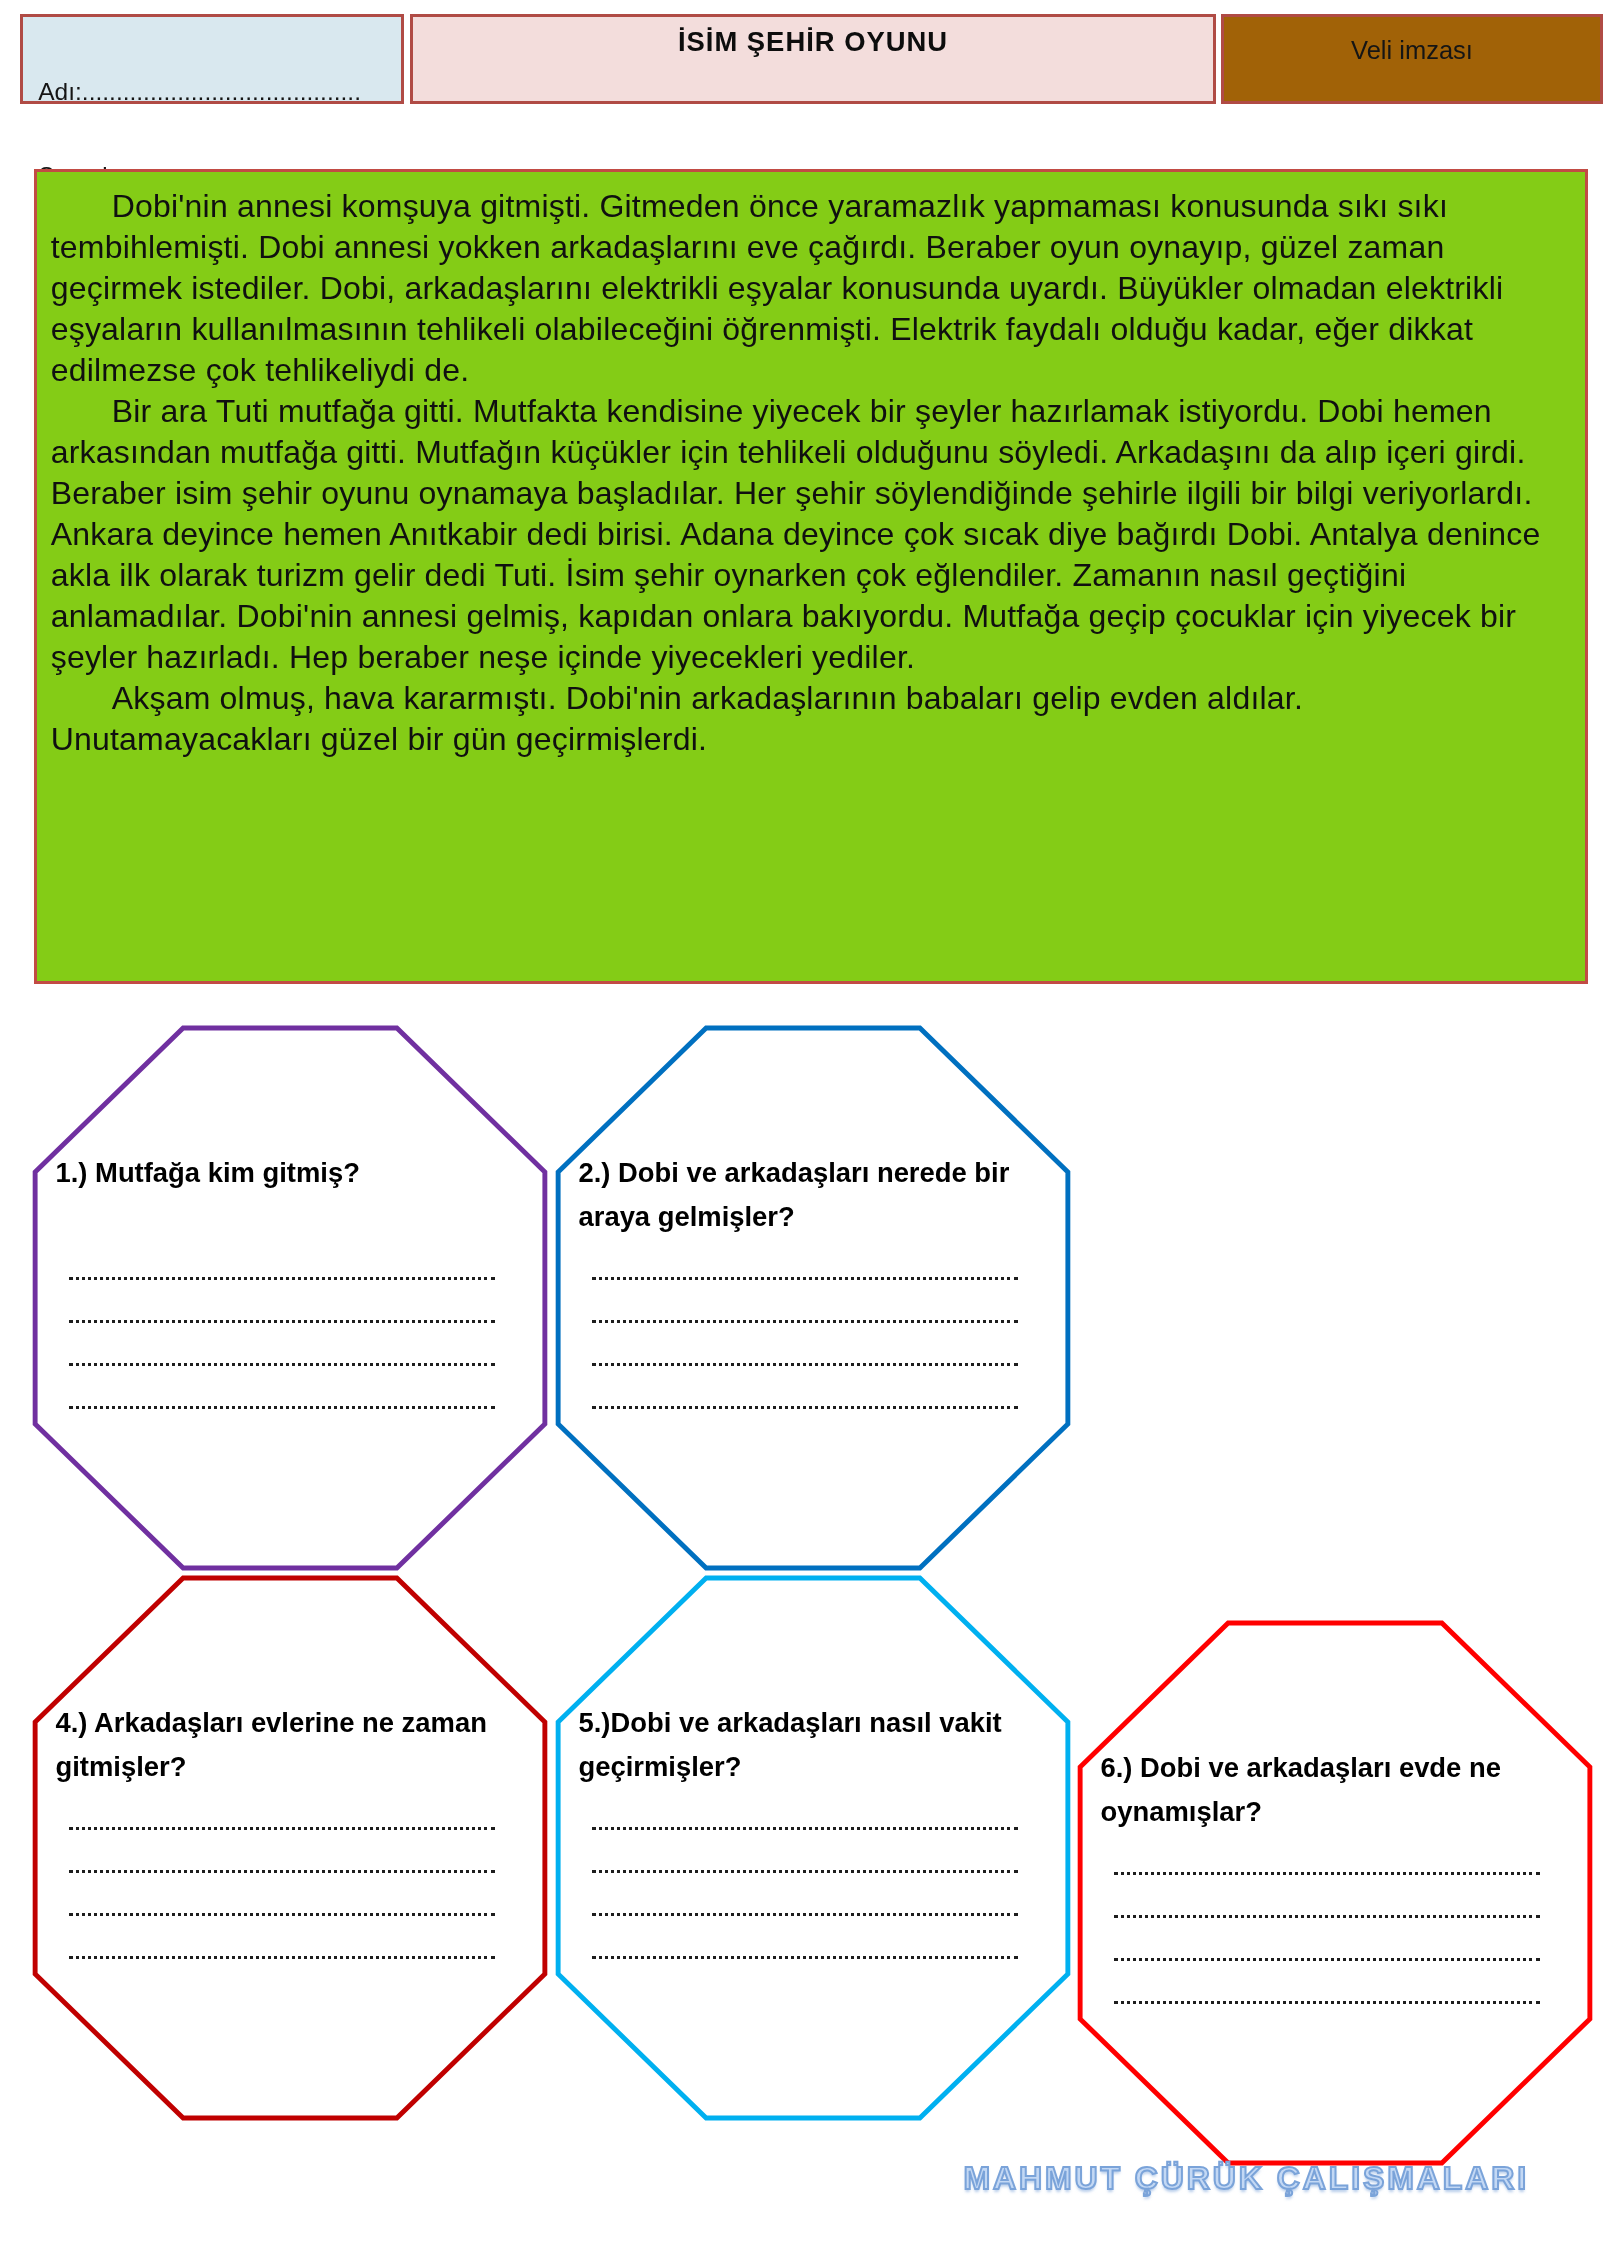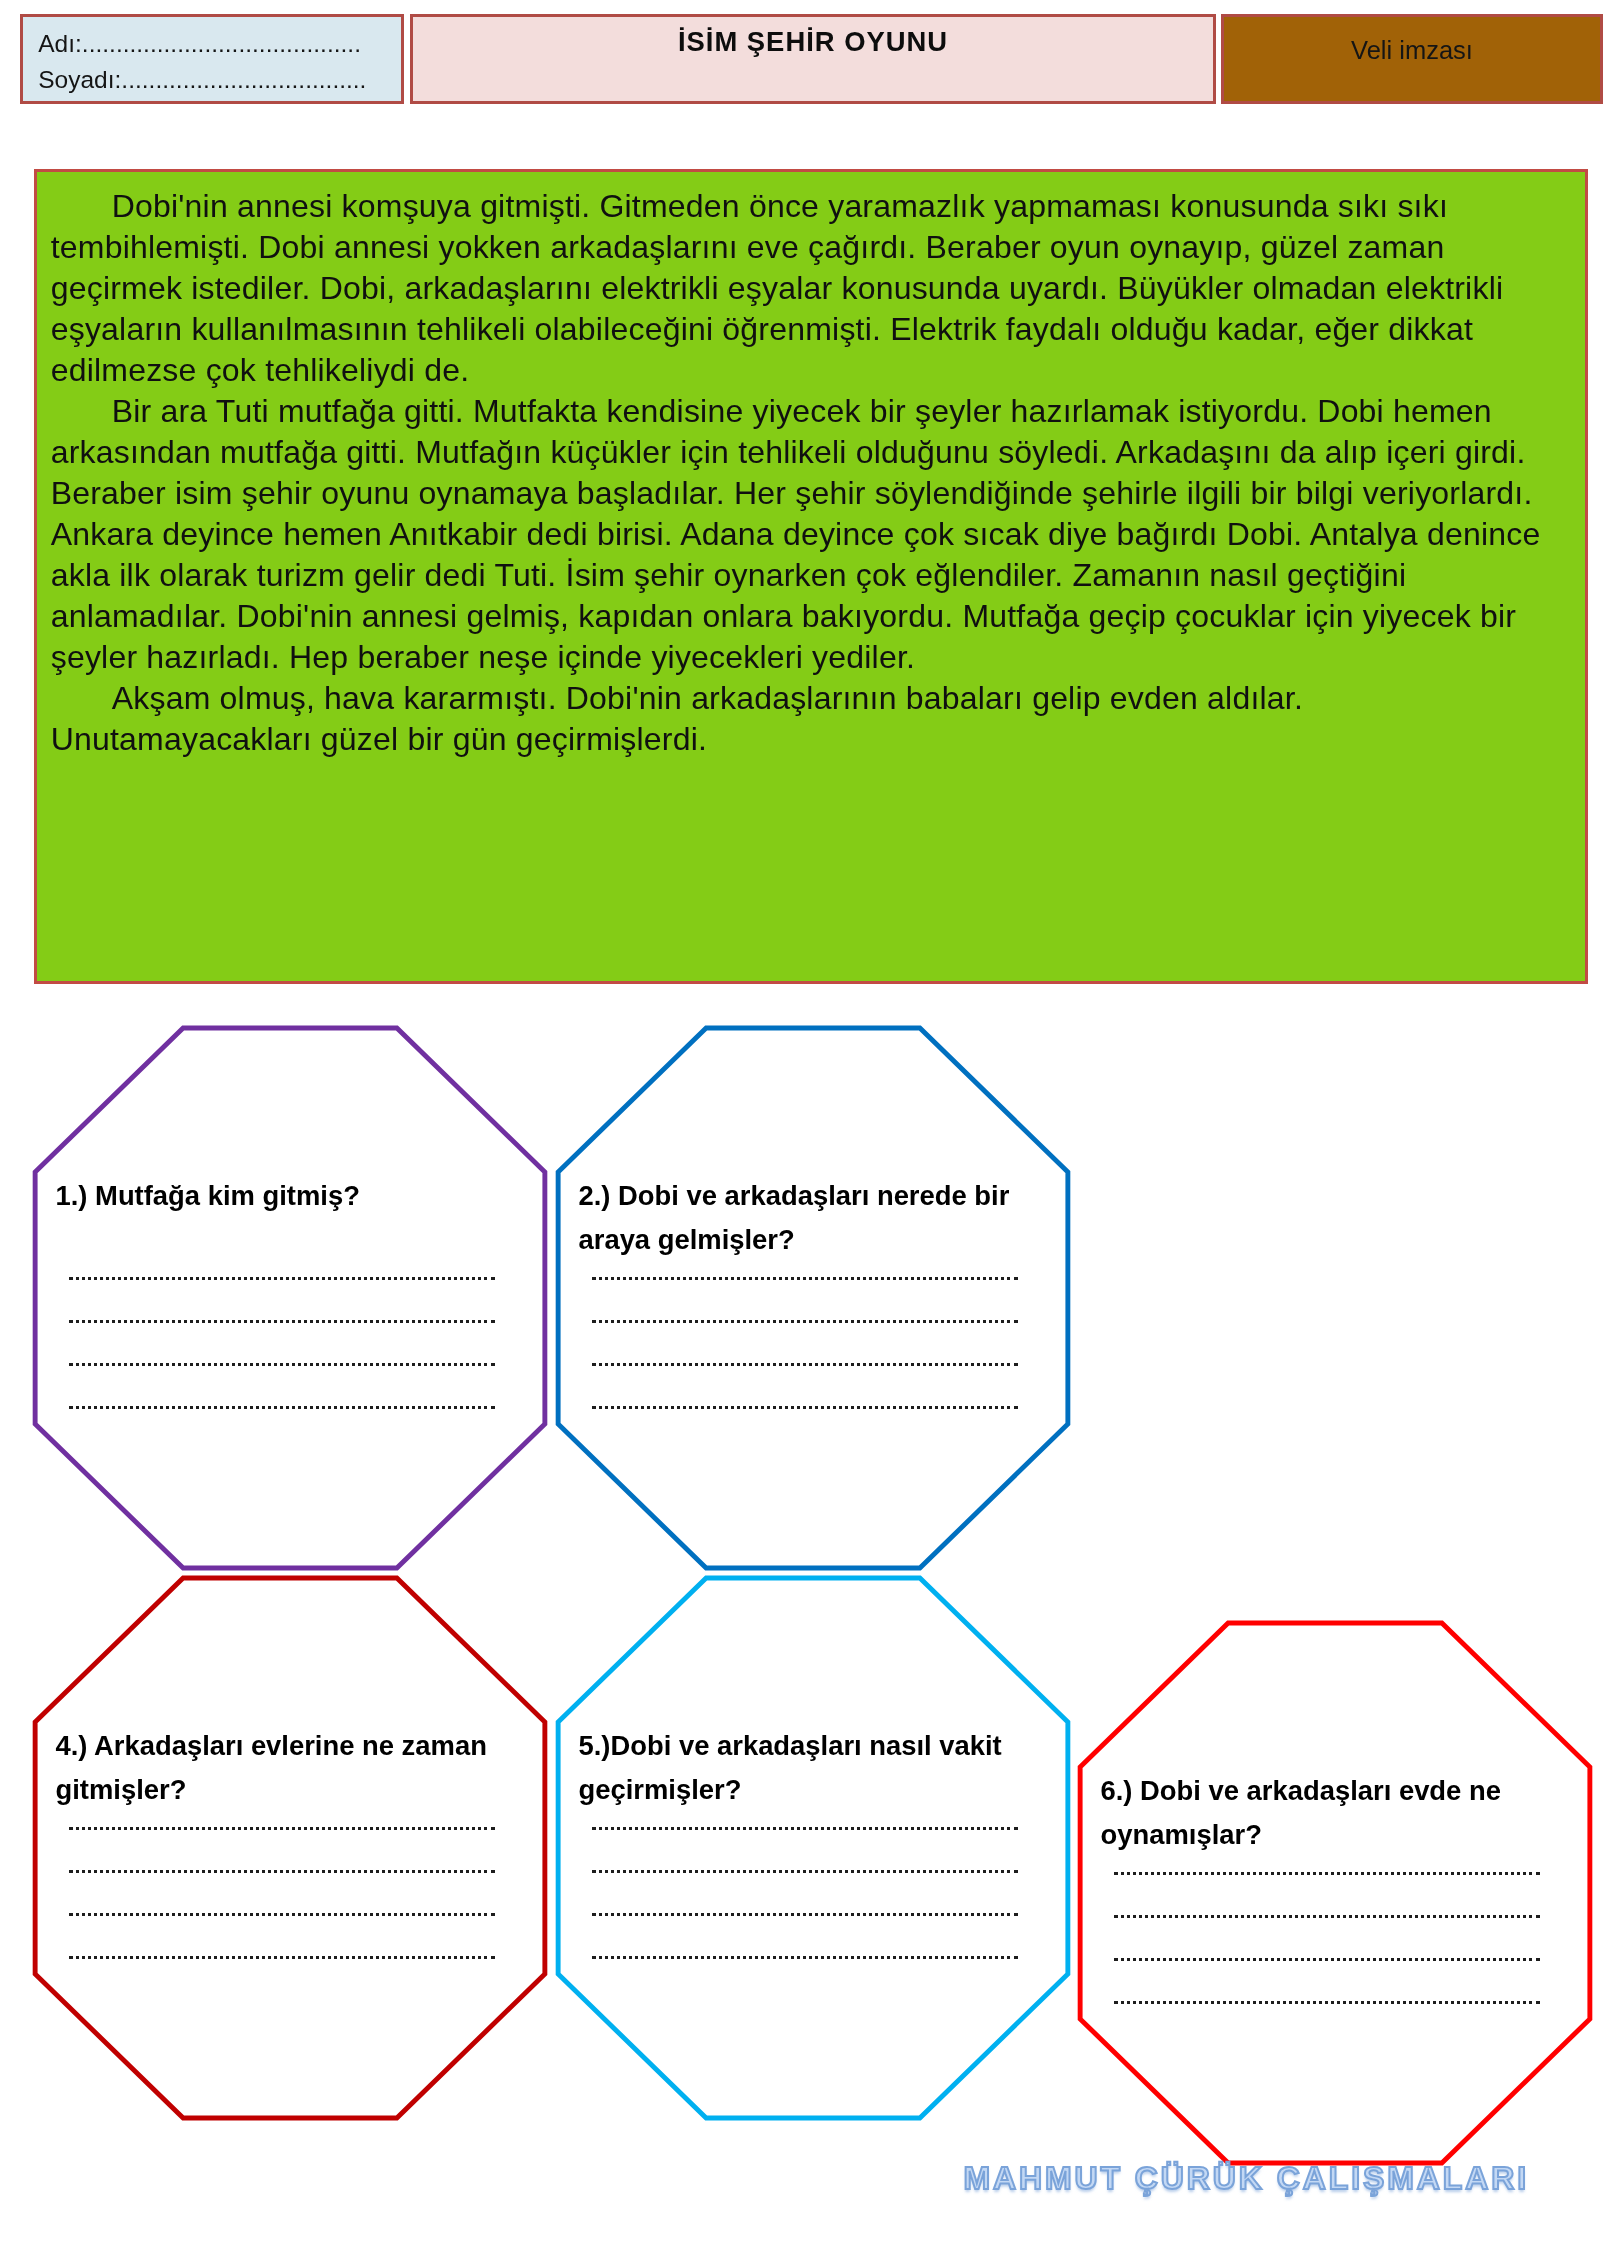--- a/index.html
+++ b/index.html
@@ -7,42 +7,42 @@
     position:relative;
     width:1621px;height:2258px;
     background:#ffffff;
     font-family:"Liberation Sans", sans-serif;
     overflow:hidden;
   }
 
   
   .hdr-box{position:absolute;top:13.7px;height:90px;box-sizing:border-box;border:3.9px solid #b04b45;}
   .hdr-name{left:19.6px;width:384px;background:#d9e8ef;padding:9.8px 0 0 15.7px;}
-  .hdr-name .line{font-size:24.5px;line-height:36px;color:#151515;white-space:nowrap;overflow:hidden;}
+  .hdr-name .line{font-size:24.5px;line-height:36px;color:#151515;white-space:nowrap;overflow:hidden;margin-top:48px;}
   .hdr-title{left:410px;width:806px;background:#f3dddc;text-align:center;padding-top:4.9px;}
   .hdr-title .t1,.hdr-title .t2{font-size:27.4px;font-weight:bold;color:#0d0d0d;line-height:39px;letter-spacing:1px;}
   .hdr-sign{left:1221px;width:382px;background:#a16207;text-align:center;padding-top:19.6px;font-size:25.5px;color:#151515;}
 
   
   .story{
     position:absolute;top:169px;left:34px;width:1554px;height:815px;
     box-sizing:border-box;border:3.9px solid #c24b44;background:#84cc16;
     padding:13.7px 25.5px 7.8px 13.7px;
   }
   .story p{
     margin:0;font-size:32px;line-height:41px;color:#101010;
     text-indent:61px;letter-spacing:0.2px;
   }
 
   
   .octa-layer{position:absolute;left:0;top:0;width:1621px;height:2258px;}
   .octa{position:absolute;width:516px;height:546px;}
   .octa svg{position:absolute;left:0;top:0;width:516px;height:546px;}
   .octa .q{
-    position:absolute;left:23.5px;right:51px;top:149px;
+    position:absolute;left:23.5px;right:51px;top:126px;
     font-size:27.4px;font-weight:bold;color:#000;line-height:44px;
   }
   .octa .ans{
     position:absolute;left:37px;right:53px;height:4.9px;
     border-bottom:3.9px dotted #1d1d1d;
   }
 
   
   .credit{
     position:absolute;top:2160px;left:0;width:1529px;text-align:right;

